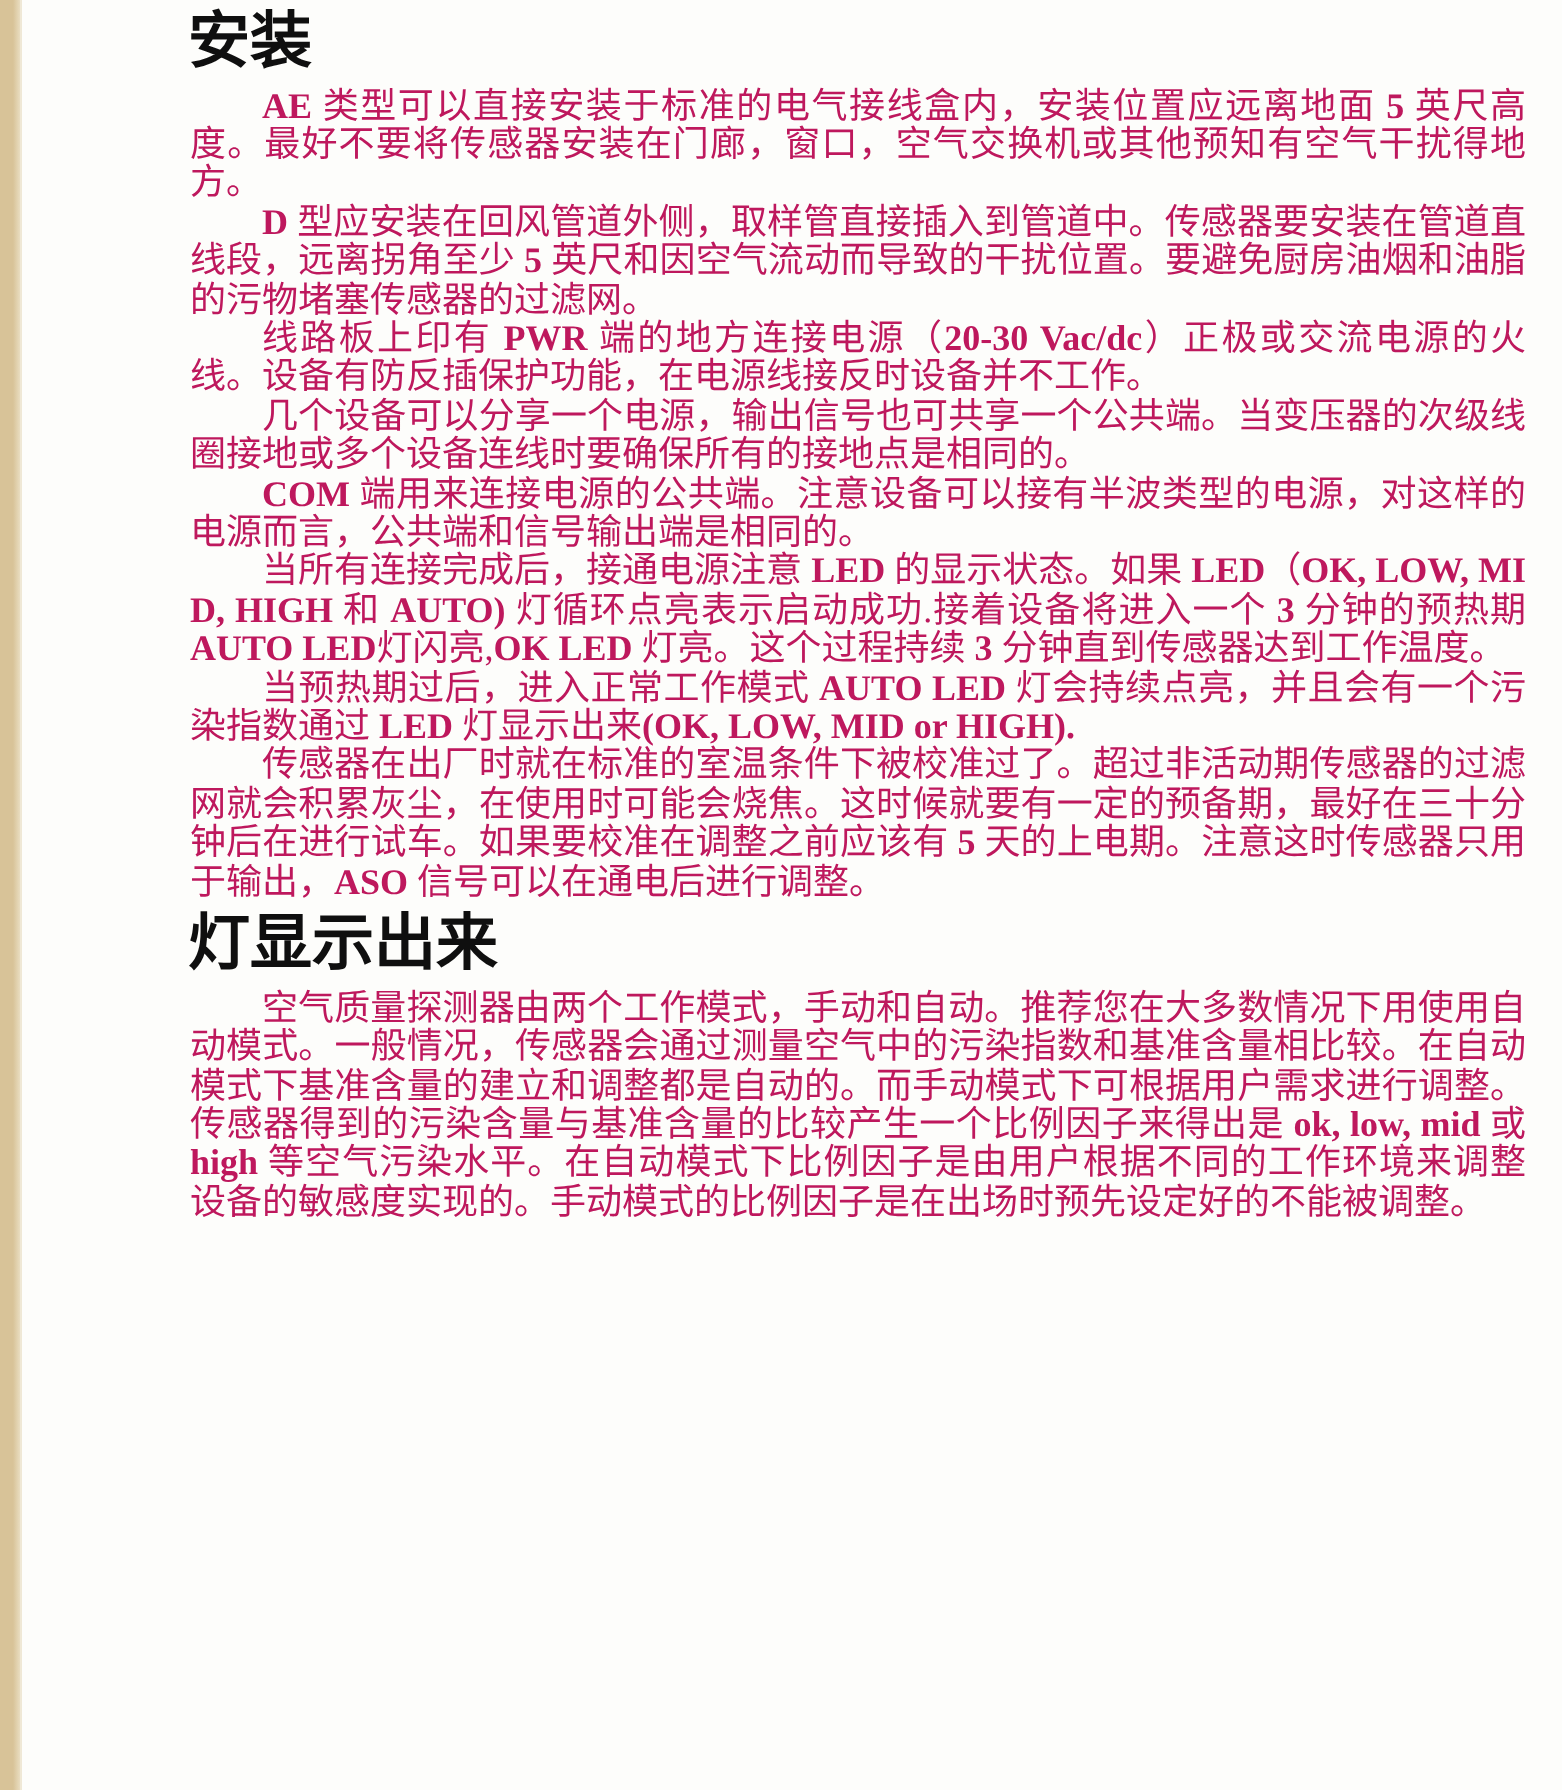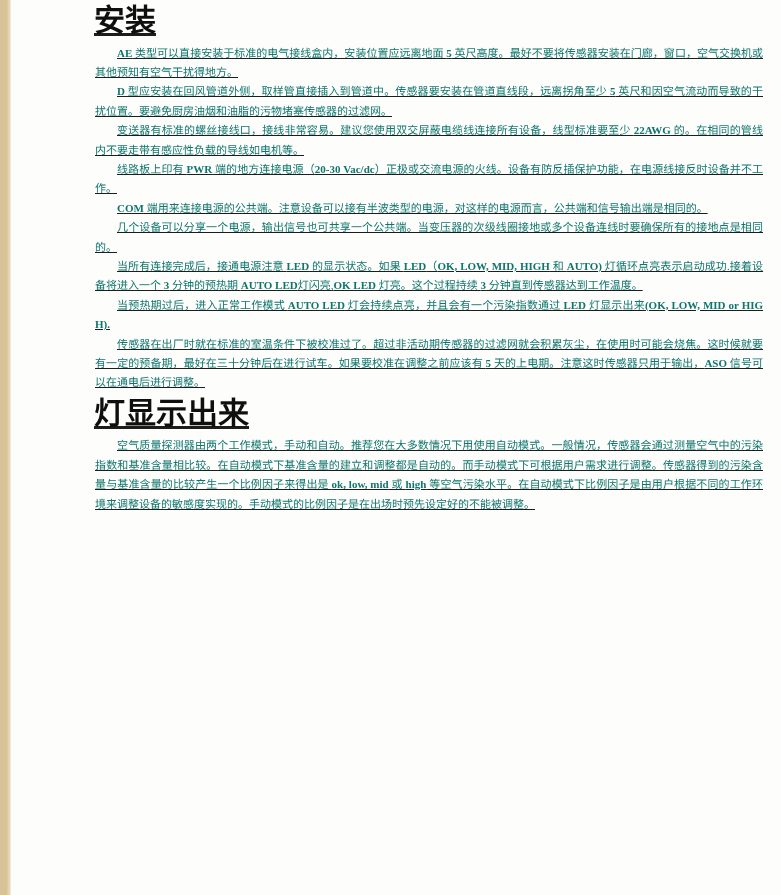--- a/index.html
+++ b/index.html
@@ -18,56 +18,55 @@
     background: linear-gradient(90deg, #d8c398 0%, #d8c398 65%, #e9ddc0 100%);
     border-right: 1px solid #efe8d6;
   }
   .content {
     position: absolute;
     left: 95px;
     top: 0;
     width: 668px;
     color: #1d1d1d;
   }
-  section { margin: 0; text-decoration: underline; }
+  section { margin: 0; }
   h1.sec-title {
     font-size: 31px;
     line-height: 1.18;
     font-weight: 700;
     color: #0f0f0f;
     margin: 3px 0 4px -1px;
   }
   p.para {
     margin: 0;
-    font-size: 11px;
+    font-size: 18px;
     line-height: 19.4px;
     text-align: justify;
     text-indent: 2em;
-    color: #0f766e;
+    color: #be185d;
     word-break: break-all;
   }
   p.para b { font-weight: 700; }
 </style>
 </head>
 <body>
 
 <div class="page-edge"></div>
 
 <main class="content" id="content">
   <section>
     <h1 class="sec-title">安装</h1>
   <p class="para"><b>AE</b> 类型可以直接安装于标准的电气接线盒内，安装位置应远离地面 <b>5</b> 英尺高度。最好不要将传感器安装在门廊，窗口，空气交换机或其他预知有空气干扰得地方。</p>
       <p class="para"><b>D</b> 型应安装在回风管道外侧，取样管直接插入到管道中。传感器要安装在管道直线段，远离拐角至少 <b>5</b> 英尺和因空气流动而导致的干扰位置。要避免厨房油烟和油脂的污物堵塞传感器的过滤网。</p>
     </section>
 
   <section>
-  <p class="para">变送器有标准的螺丝接线口，接线非常容易。建议您使用双交屏蔽电缆线连接所有设备，线型标准要至少 <b>22AWG</b> 的。在相同的管线内不要走带有感应性负载的导线如电机等。</p>
       <p class="para">线路板上印有 <b>PWR</b> 端的地方连接电源（<b>20-30 Vac/dc</b>）正极或交流电源的火线。设备有防反插保护功能，在电源线接反时设备并不工作。</p>
+      <p class="para">几个设备可以分享一个电源，输出信号也可共享一个公共端。当变压器的次级线圈接地或多个设备连线时要确保所有的接地点是相同的。</p>
       <p class="para"><b>COM</b> 端用来连接电源的公共端。注意设备可以接有半波类型的电源，对这样的电源而言，公共端和信号输出端是相同的。</p>
-      <p class="para">几个设备可以分享一个电源，输出信号也可共享一个公共端。当变压器的次级线圈接地或多个设备连线时要确保所有的接地点是相同的。</p>
     </section>
 
   <section>
   <p class="para">当所有连接完成后，接通电源注意 <b>LED</b> 的显示状态。如果 <b>LED</b>（<b>OK, LOW, MID, HIGH</b> 和 <b>AUTO)</b> 灯循环点亮表示启动成功.接着设备将进入一个 <b>3</b> 分钟的预热期 <b>AUTO LED</b>灯闪亮,<b>OK LED</b> 灯亮。这个过程持续 <b>3</b> 分钟直到传感器达到工作温度。</p>
       <p class="para">当预热期过后，进入正常工作模式 <b>AUTO LED</b> 灯会持续点亮，并且会有一个污染指数通过 <b>LED</b> 灯显示出来<b>(OK, LOW, MID or HIGH).</b></p>
       <p class="para">传感器在出厂时就在标准的室温条件下被校准过了。超过非活动期传感器的过滤网就会积累灰尘，在使用时可能会烧焦。这时候就要有一定的预备期，最好在三十分钟后在进行试车。如果要校准在调整之前应该有 <b>5</b> 天的上电期。注意这时传感器只用于输出，<b>ASO</b> 信号可以在通电后进行调整。</p>
     </section>
 
   <section>
     <h1 class="sec-title">灯显示出来</h1>

